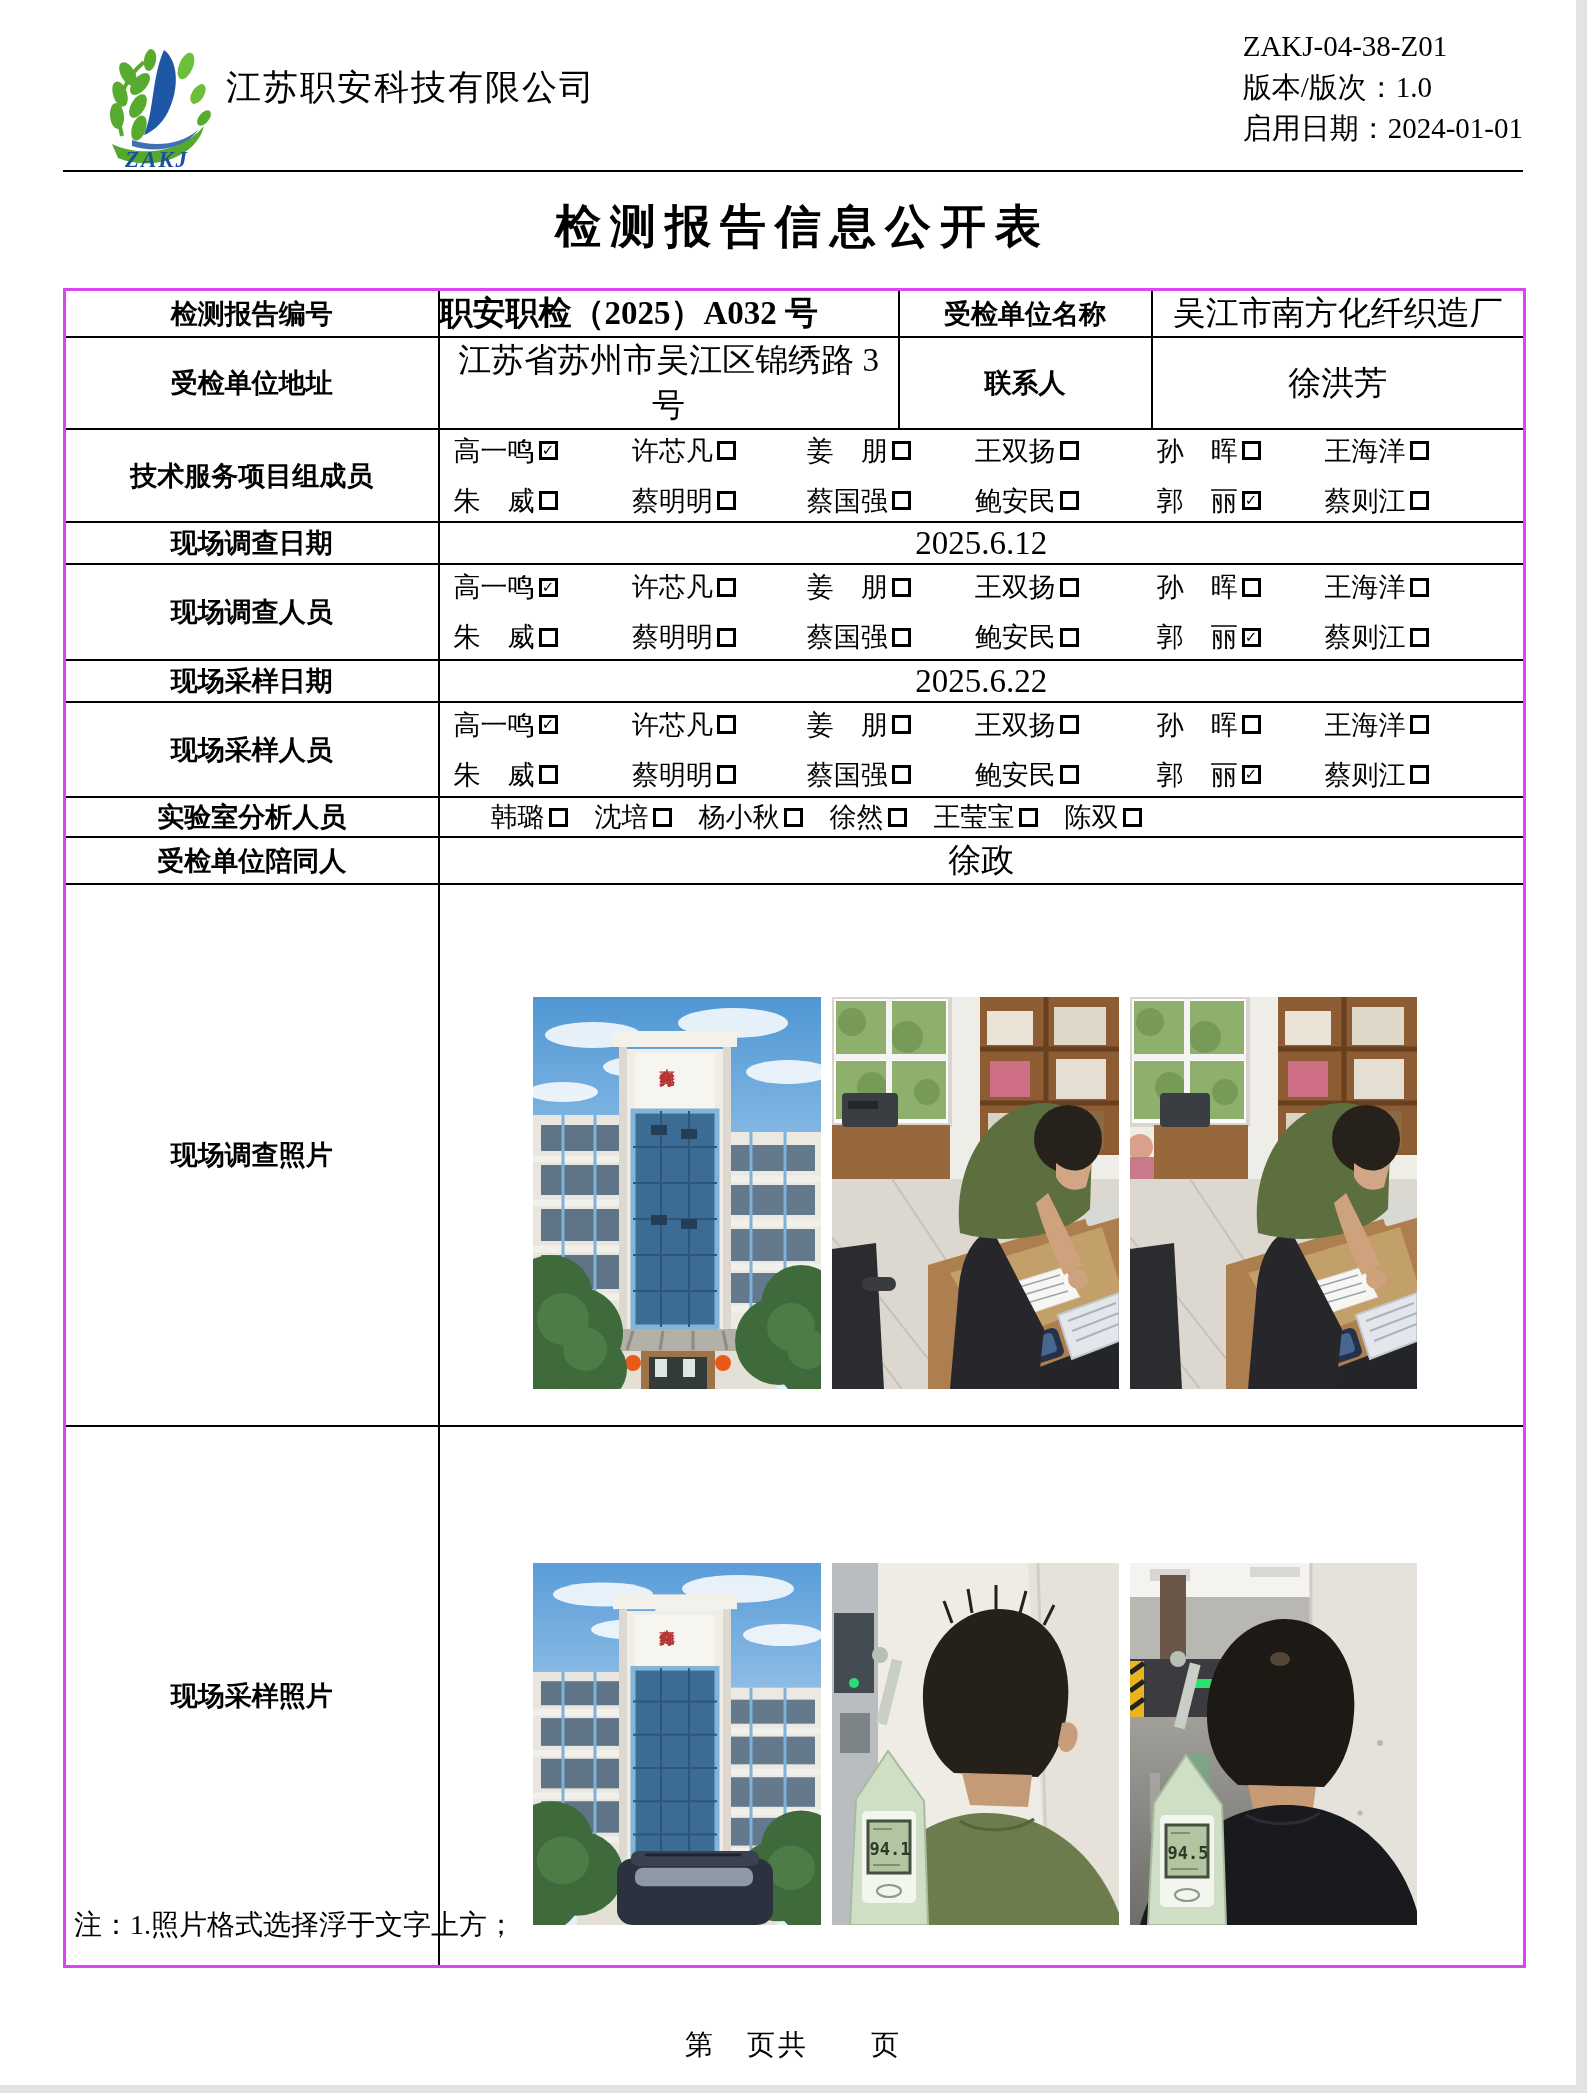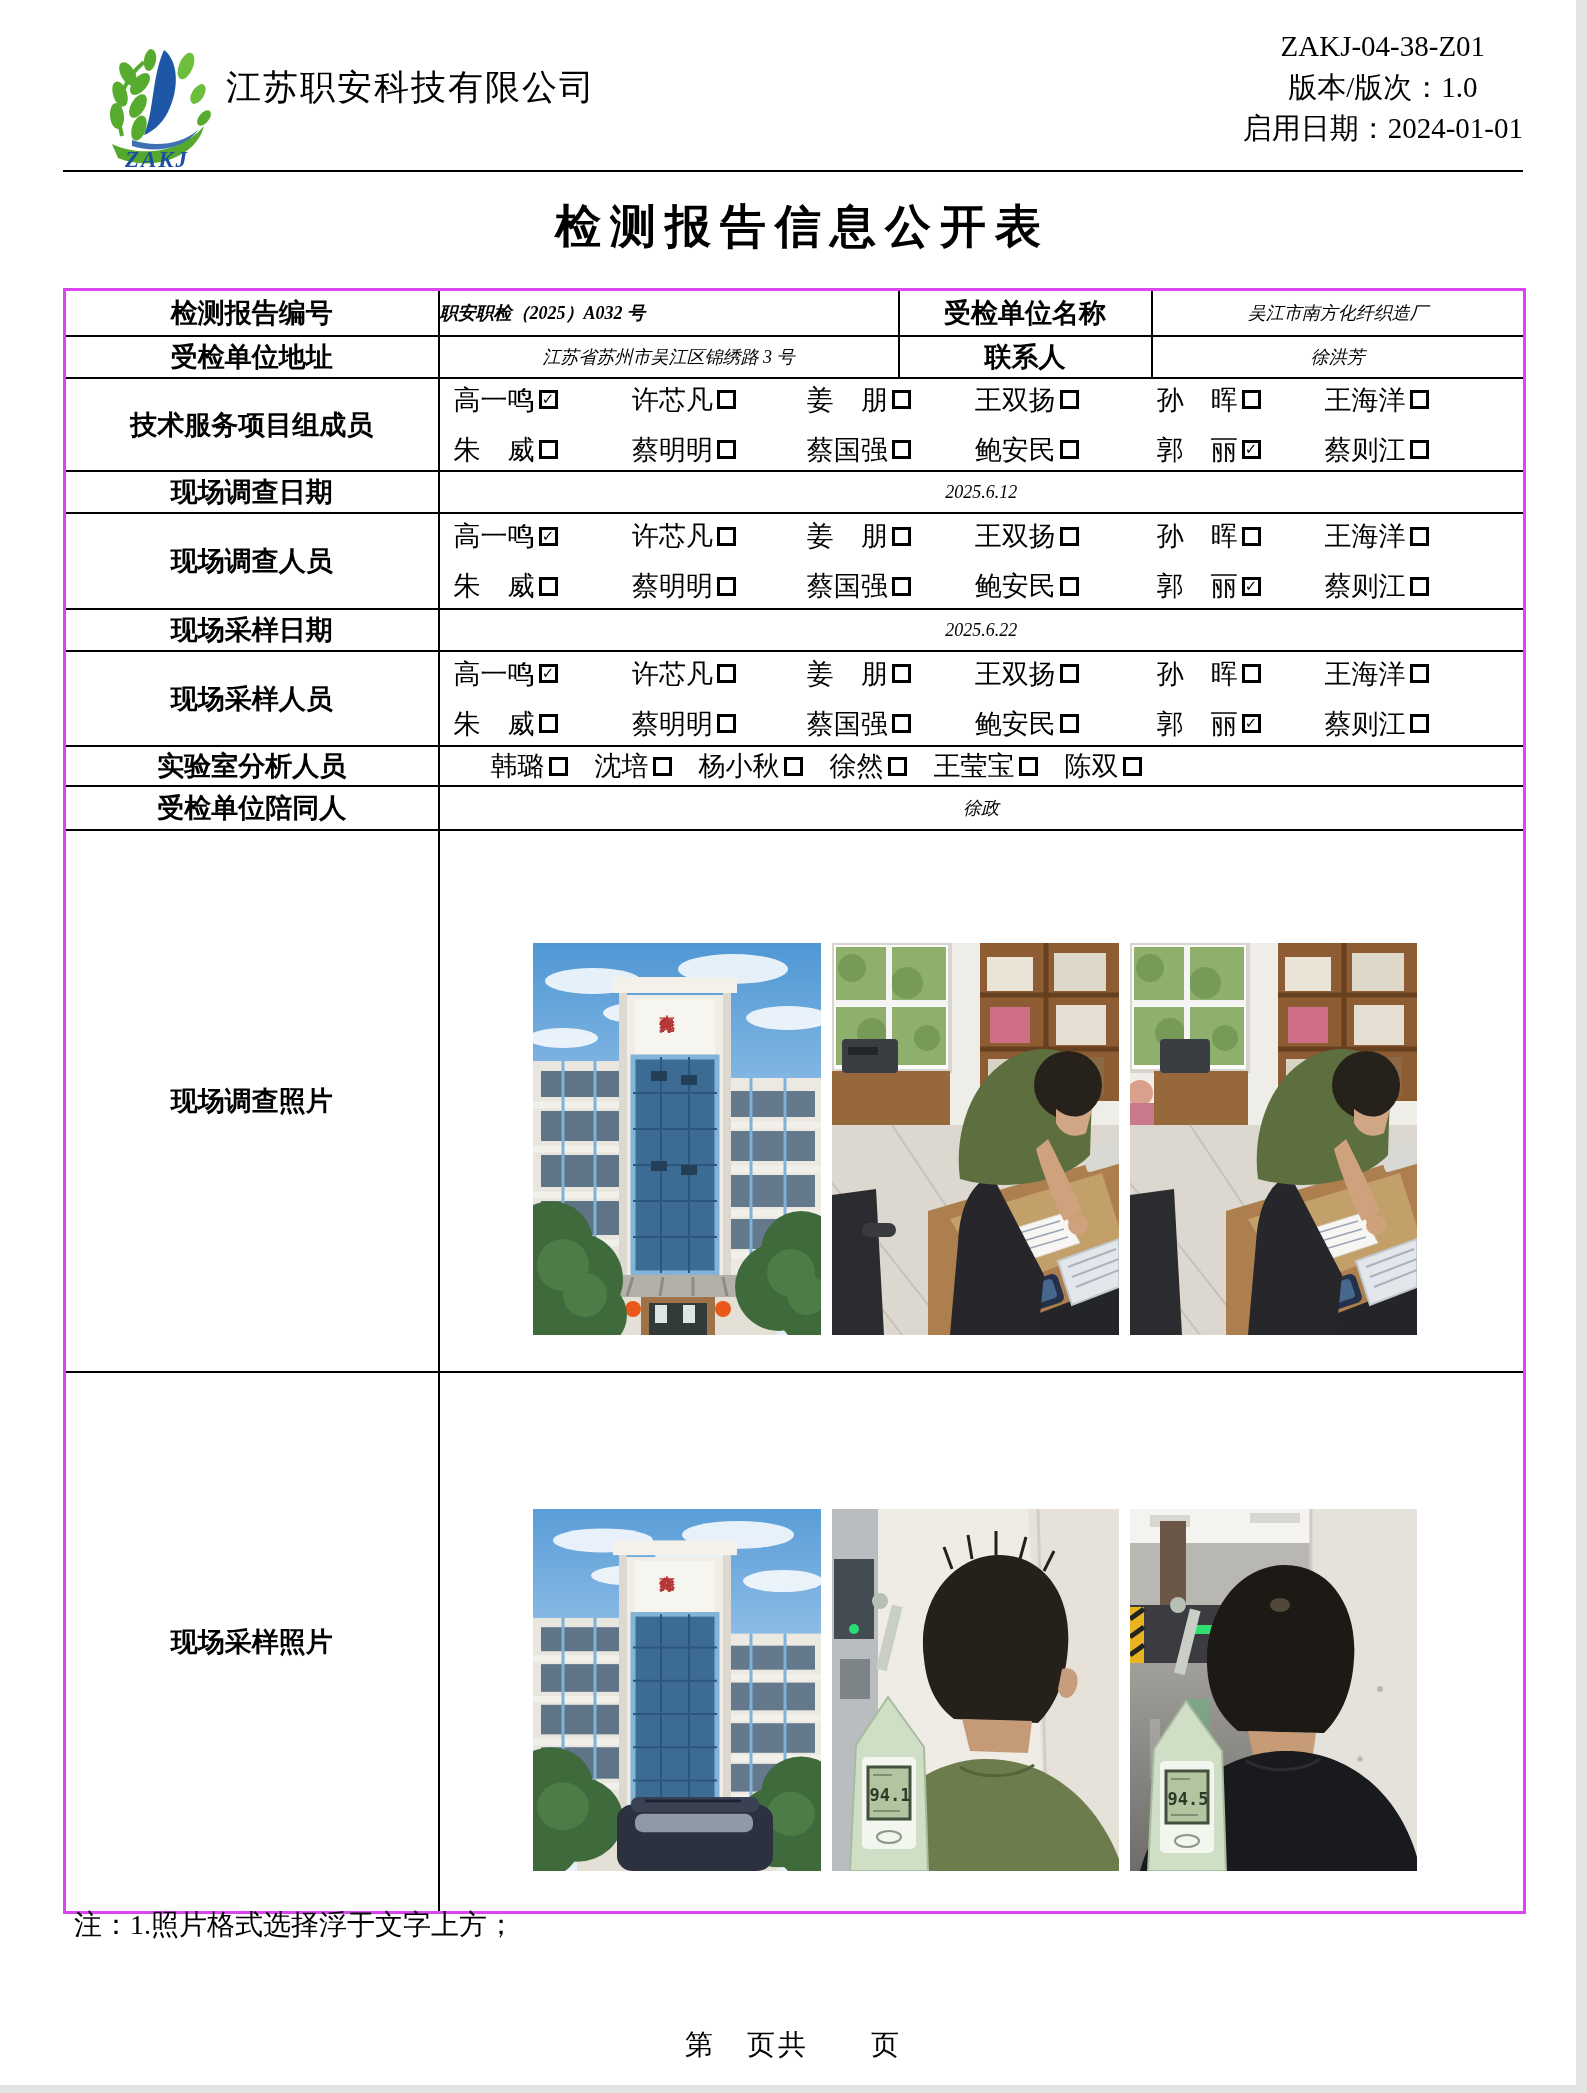--- a/index.html
+++ b/index.html
@@ -5,33 +5,33 @@
   html,body{margin:0;padding:0;background:#ffffff;}
   .page{position:relative;width:1587px;height:2093px;background:#fff;color:#000;
         font-family:"Liberation Serif","DejaVu Serif",serif;overflow:hidden;}
   .edge-r{position:absolute;right:0;top:0;width:11px;height:100%;background:#e3e3e3;}
   .edge-b{position:absolute;left:0;bottom:0;width:100%;height:8px;background:#e3e3e3;}
 
   
   .logo{position:absolute;left:98px;top:36px;}
   .company{position:absolute;left:226px;top:64px;font-size:35px;letter-spacing:2px;
            font-family:"Liberation Sans","DejaVu Sans",sans-serif;}
-  .meta{position:absolute;right:64px;top:26px;text-align:center;font-size:29px;line-height:41px;}
+  .meta{position:absolute;right:64px;top:26px;text-align:left;font-size:29px;line-height:41px;}
   .hdr-rule{position:absolute;left:63px;top:170px;width:1460px;height:2px;background:#000;}
 
   .title{position:absolute;left:0;top:196px;width:100%;text-align:center;font-size:46px;
          font-weight:700;letter-spacing:9px;font-family:"Liberation Sans","DejaVu Sans",sans-serif;padding-left:9px;}
 
   
   table.form{position:absolute;left:63px;top:288px;width:1460px;border-collapse:collapse;
              table-layout:fixed;border:3px solid #d946ef;}
   table.form td{border:2px solid #000;padding:0;vertical-align:middle;overflow:hidden;}
   .lbl{font-family:"Liberation Sans","DejaVu Sans",sans-serif;font-weight:700;
        font-size:27px;text-align:center;}
-  .val{font-size:18px;font-style:italic;}
+  .val{font-size:33px;}
   .strong{font-weight:700;}
   .center{text-align:center;}
   .padl{padding-left:16px;}
 
   .staff-grid{display:grid;grid-template-columns:1.02fr 1fr .96fr 1.04fr .96fr 1.02fr;
               row-gap:14px;padding:0 20px 0 14px;align-items:center;}
   .staff-list{display:flex;gap:27px;padding-left:14px;font-size:27px;align-items:center;margin-left:37px;}
   .person{display:flex;align-items:center;font-size:27px;white-space:nowrap;}
   .cb{flex:0 0 auto;box-sizing:border-box;width:19px;height:19px;border:3px solid #000;
       margin-left:4px;display:flex;align-items:center;justify-content:center;

